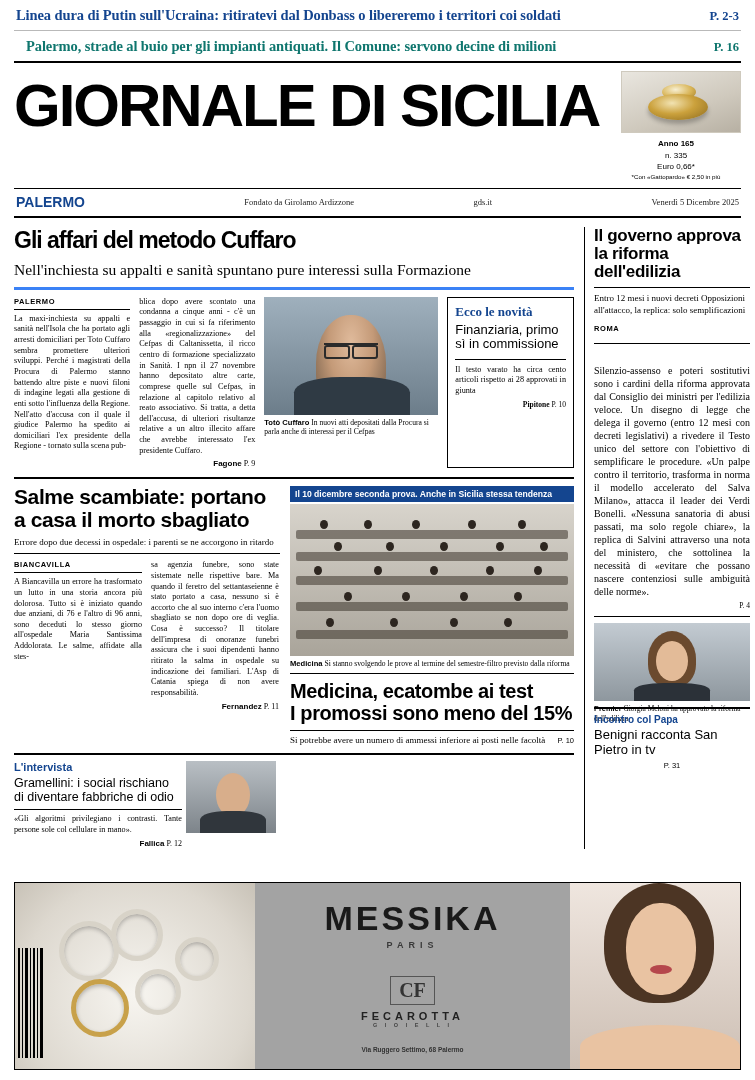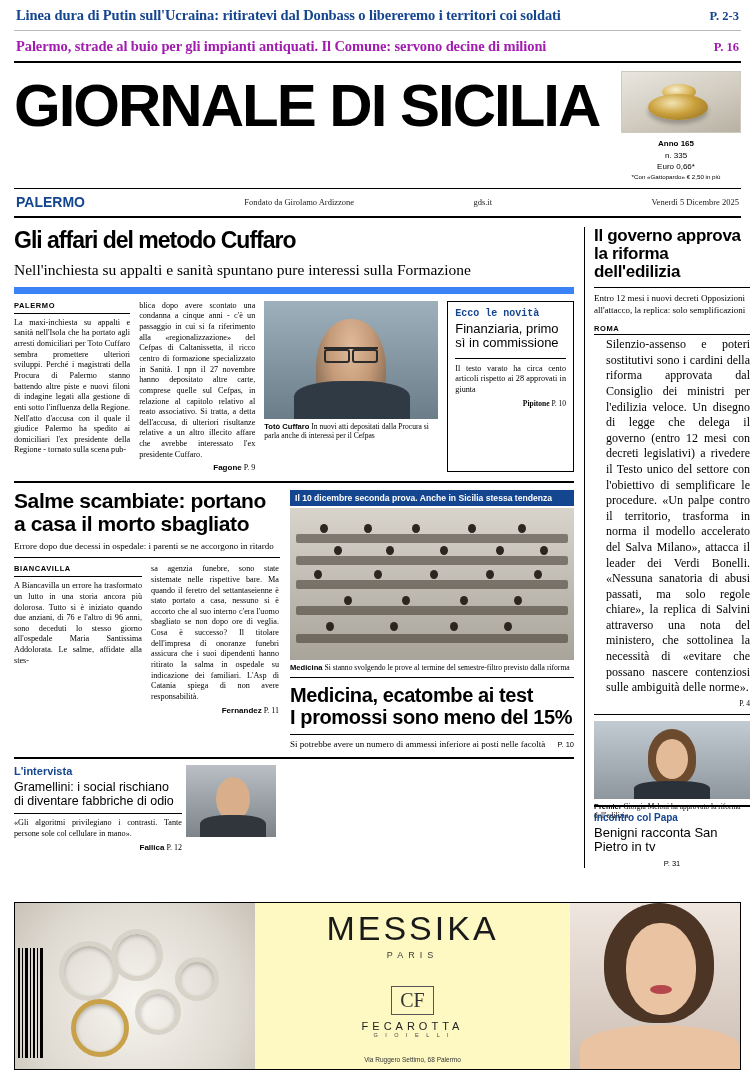--- a/index.html
+++ b/index.html
@@ -18,21 +18,21 @@
   .teaser {
     display:flex; align-items:baseline; justify-content:space-between;
     border-bottom:1px solid #b9b9b9;
     padding:7px 2px 6px 2px;
   }
   .teaser:last-child { border-bottom:none; }
   .teaser .txt { font-weight:bold; font-size:14.5px; letter-spacing:-0.1px; }
   .teaser .pg  { font-weight:bold; font-size:12.5px; white-space:nowrap; padding-left:10px; }
   .t-blue .txt, .t-blue .pg { color:#14458f; }
   .t-black .txt, .t-black .pg { color:#000; }
-  .t-grey .txt, .t-grey .pg { color:#a21caf; }
+  .t-grey .txt, .t-grey .pg { color:#0f766e;margin-left:10px; }
 
   
   .masthead { display:flex; align-items:flex-start; justify-content:space-between; padding-top:8px; }
   .logo {
     font-family:"Liberation Sans", sans-serif;
     font-weight:bold;
     font-size:60px;
     line-height:0.95;
     letter-spacing:-2px;
     padding-top:6px;
@@ -71,21 +71,21 @@
   
   .grid { display:flex; gap:10px; padding-top:9px; }
   .left { width:560px; }
   .right { width:166px; border-left:1px solid #000; padding-left:9px; }
 
   .headline {
     font-family:"Liberation Sans", sans-serif;
     font-weight:bold; font-size:23px; line-height:1.02;
     letter-spacing:-1px; margin:2px 0 8px 0;
   }
-  .subhead { font-size:15.5px; line-height:1.25; padding-bottom:7px; border-bottom:7px solid #3b82f6; }
+  .subhead { font-size:15.5px; line-height:1.25; padding-bottom:7px; border-bottom:3px solid #3b82f6; }
 
   .lead { display:flex; gap:9px; padding-top:7px; }
   .col { width:128px; }
   .kicker {
     font-family:"Liberation Sans", sans-serif; font-weight:bold; font-size:7.5px;
     letter-spacing:.6px; border-bottom:1px solid #000; padding-bottom:3px; margin-bottom:4px;
   }
   .body { font-size:8.2px; line-height:1.3; text-align:justify; hyphens:auto; }
   .byline { font-size:8px; text-align:right; margin-top:3px; }
   .byline b { font-family:"Liberation Sans", sans-serif; }
@@ -114,21 +114,21 @@
   .photo .suit {
     position:absolute; left:30px; bottom:0; width:116px; height:38px;
     background:#2f3a44; border-radius:40% 40% 0 0;
   }
   .caption { font-size:7.6px; line-height:1.3; padding-top:3px; }
   .caption b { font-family:"Liberation Sans", sans-serif; }
 
   .box-news {
     width:138px; border:1px solid #000; padding:6px 7px;
   }
-  .box-news .bk { color:#14458f; font-family:Liberation Mono, monospace; font-weight:bold; font-size:10px; margin-bottom:3px;}
+  .box-news .bk { color:#14458f; font-family:Liberation Serif, serif; font-weight:bold; font-size:13px; margin-bottom:3px;}
   .box-news .bt { font-family:"Liberation Sans", sans-serif; font-size:13px; line-height:1.12; }
   .box-news .bd { font-size:8.2px; line-height:1.3; margin-top:7px; border-top:1px solid #000; padding-top:5px; text-align:justify;}
   .box-news .bby { font-size:7.5px; text-align:right; margin-top:3px;}
 
   .sec {
     border-top:2px solid #000; margin-top:9px; padding-top:7px;
   }
   .sec-head {
     font-family:"Liberation Sans", sans-serif; font-weight:bold;
     font-size:21px; line-height:1.06; letter-spacing:-.4px;
@@ -176,43 +176,43 @@
   }
   .int-photo .f { position:absolute; left:30px; top:12px; width:34px; height:44px; border-radius:50%; background:#d8ae8b; }
   .int-photo .b { position:absolute; left:14px; bottom:0; width:66px; height:22px; background:#30363c; border-radius:40% 40% 0 0; }
 
   
   .r-head {
     font-family:"Liberation Sans", sans-serif; font-weight:bold;
     font-size:17px; line-height:1.06; letter-spacing:-.3px;
   }
   .r-sub { font-size:9px; line-height:1.3; margin-top:6px; padding-top:5px; border-top:1px solid #000; }
-  .r-kick { font-family:"Liberation Sans", sans-serif; font-weight:bold; font-size:7.5px; letter-spacing:.6px; border-bottom:1px solid #000; padding-bottom:1px; margin:8px 0 2px 0;}
-  .r-body { font-size:12px; line-height:1.3; text-align:justify;margin-left:12px; }
+  .r-kick { font-family:"Liberation Sans", sans-serif; font-weight:bold; font-size:7.5px; letter-spacing:.6px; border-bottom:1px solid #000; padding-bottom:10px; margin:8px 0 20px 0;}
+  .r-body { font-size:10px; line-height:1.3; text-align:justify; }
   .r-by { font-size:7.5px; text-align:right; margin-top:3px; }
   .r-photo {
     width:156px; height:84px; margin-top:6px; border-top:1px solid #000; padding-top:6px;
   }
   .r-photo .im {
     width:156px; height:78px; background:linear-gradient(#c3cbd2,#8e979e); position:relative; overflow:hidden;
   }
   .r-photo .im .hair { position:absolute; left:54px; top:8px; width:48px; height:56px; background:#6b4a2e; border-radius:50% 50% 40% 40%; }
   .r-photo .im .fc { position:absolute; left:62px; top:18px; width:32px; height:40px; background:#e3bb98; border-radius:50%; }
   .r-photo .im .bd2 { position:absolute; left:40px; bottom:0; width:76px; height:18px; background:#2b3138; border-radius:40% 40% 0 0;}
   .r-cap { font-size:7.4px; line-height:1.3; padding-top:3px; }
   .r-cap b { font-family:"Liberation Sans", sans-serif; }
   .r-box { border-top:2px solid #000; margin-top:7px; padding-top:5px; }
   .r-box .k { color:#14458f; font-family:"Liberation Sans", sans-serif; font-weight:bold; font-size:10px; }
   .r-box .t { font-family:"Liberation Sans", sans-serif; font-size:13px; line-height:1.12; margin-top:3px; }
   .r-box .p { font-family:"Liberation Sans", sans-serif; font-size:7.5px; text-align:center; margin-top:4px; }
 
   
   .ad {
-    position:absolute; left:14px; right:14px; bottom:10px; height:168px;
-    border:1px solid #000; display:flex; overflow:hidden; background:#fef9c3;
+    position:absolute; left:14px; right:14px; bottom:10px; height:188px;
+    border:1px solid #000; display:flex; overflow:hidden; background:#a3a3a3;font-weight:bold;
   }
   .ad-left { width:240px; position:relative; background:radial-gradient(circle at 50% 60%, #f7f5f0 0%, #ddd8cf 70%, #c8c2b7 100%); }
   .ad-ring { position:absolute; border-radius:50%; border:5px solid #d8d3c8; box-shadow:0 2px 4px rgba(0,0,0,.25) inset; }
   .ad-ring.gold { border-color:#c8a14a; }
   .ad-mid { flex:1; display:flex; flex-direction:column; align-items:center; justify-content:center; }
   .ad-brand { font-family:"Liberation Sans", sans-serif; font-size:34px; letter-spacing:3px; color:#1a1a1a; }
   .ad-paris { font-family:"Liberation Sans", sans-serif; font-size:9px; letter-spacing:5px; color:#3a3a3a; margin-top:2px; }
   .ad-logo { margin-top:26px; text-align:center; }
   .ad-logo .mono { font-family:"Liberation Serif", serif; font-size:20px; border:1px solid #555; padding:2px 8px; display:inline-block; color:#333; }
   .ad-shop { font-family:"Liberation Sans", sans-serif; font-size:11px; letter-spacing:4px; margin-top:5px; color:#222; }

